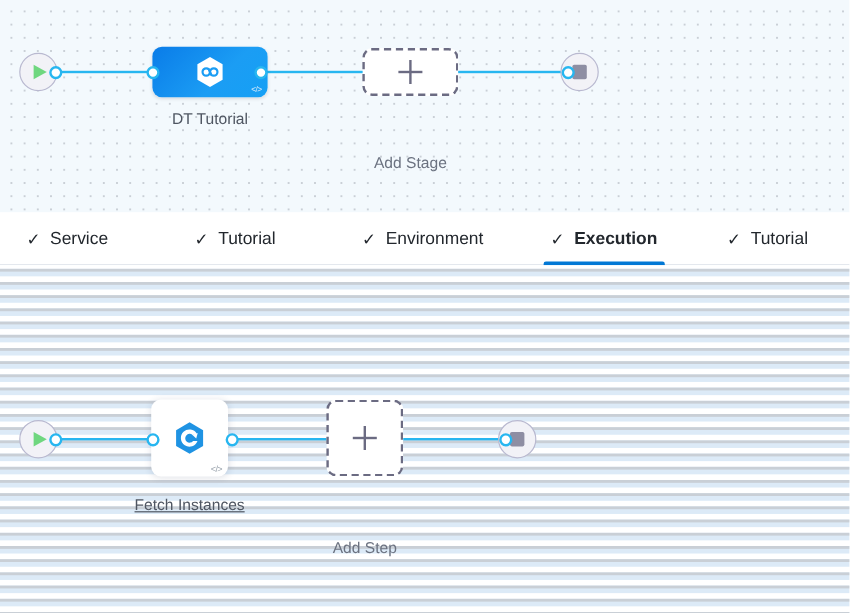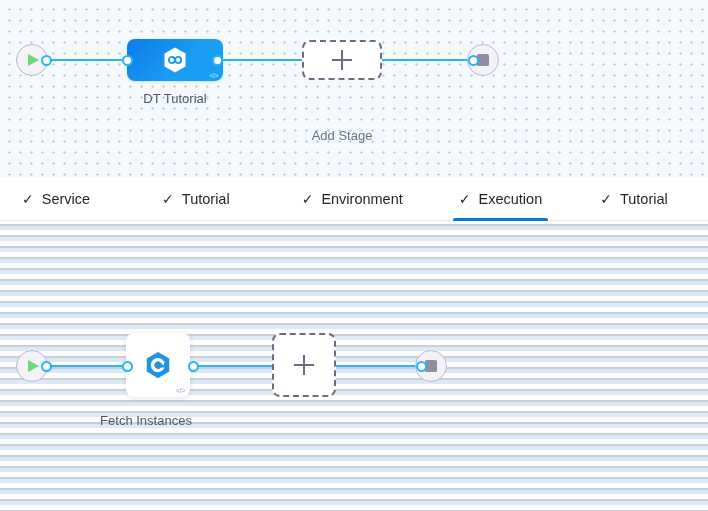--- a/index.html
+++ b/index.html
@@ -55,21 +55,21 @@
     color: #22272d;
     font-size: 14.5px;
     white-space: nowrap;
   }
   .tab .tab-check {
     font-size: 14px;
     line-height: 1;
     color: #22272d;
     display: inline-block;
   }
-  .tab.active .tab-label { font-weight: normal; }
+  .tab.active .tab-label { font-weight: bold; }
   .tab.active::after {
     content: "";
     position: absolute;
     left: 6px; right: 6px; bottom: 0;
     height: 3px;
     background: #0278d5;
     border-radius: 2px 2px 0 0;
   }
 
   
@@ -316,25 +316,26 @@
         <svg width="30" height="30" viewBox="0 0 32 32" aria-hidden="true">
           <path d="M16 2 L28 9 L28 23 L16 30 L4 23 L4 9 Z" fill="#1f93e3"></path>
           <path d="M22.4 12.2 A7.6 7.6 0 1 0 23 18.6 L19.1 18.6 A3.9 3.9 0 1 1 18.6 13.3" fill="#ffffff"></path>
           <path d="M18.3 13.1 L23.2 11.6 L21.9 16.5 Z" fill="#ffffff"></path>
         </svg>
       </span>
       <span class="code-badge">&lt;/&gt;</span>
     </div>
     <div class="port" style="left:122px; top:139.5px;"></div>
     <div class="port" style="left:188px; top:139.5px;"></div>
-    <div class="node-label" style="left:76px; top:192px; width:140px;">Fetch Instances</div>
+    <div class="node-label" style="left:88px; top:192px; width:140px;text-decoration:underline;">Fetch Instances</div>
 
     <div class="add-box" style="left:272px; top:338px; top:112px; width:64px; height:64px;">
       <span class="add-plus"></span>
     </div>
+    <div class="node-label dim" style="left:244px; top:191px; width:120px;">Add Step</div>
 
     <div class="port" style="left:416px; top:139.5px;"></div>
     <div class="terminal" style="left:415px; top:129px;">
       <div class="stop-sq"></div>
     </div>
   </div>
 
 </div>
 
 </body></html>

